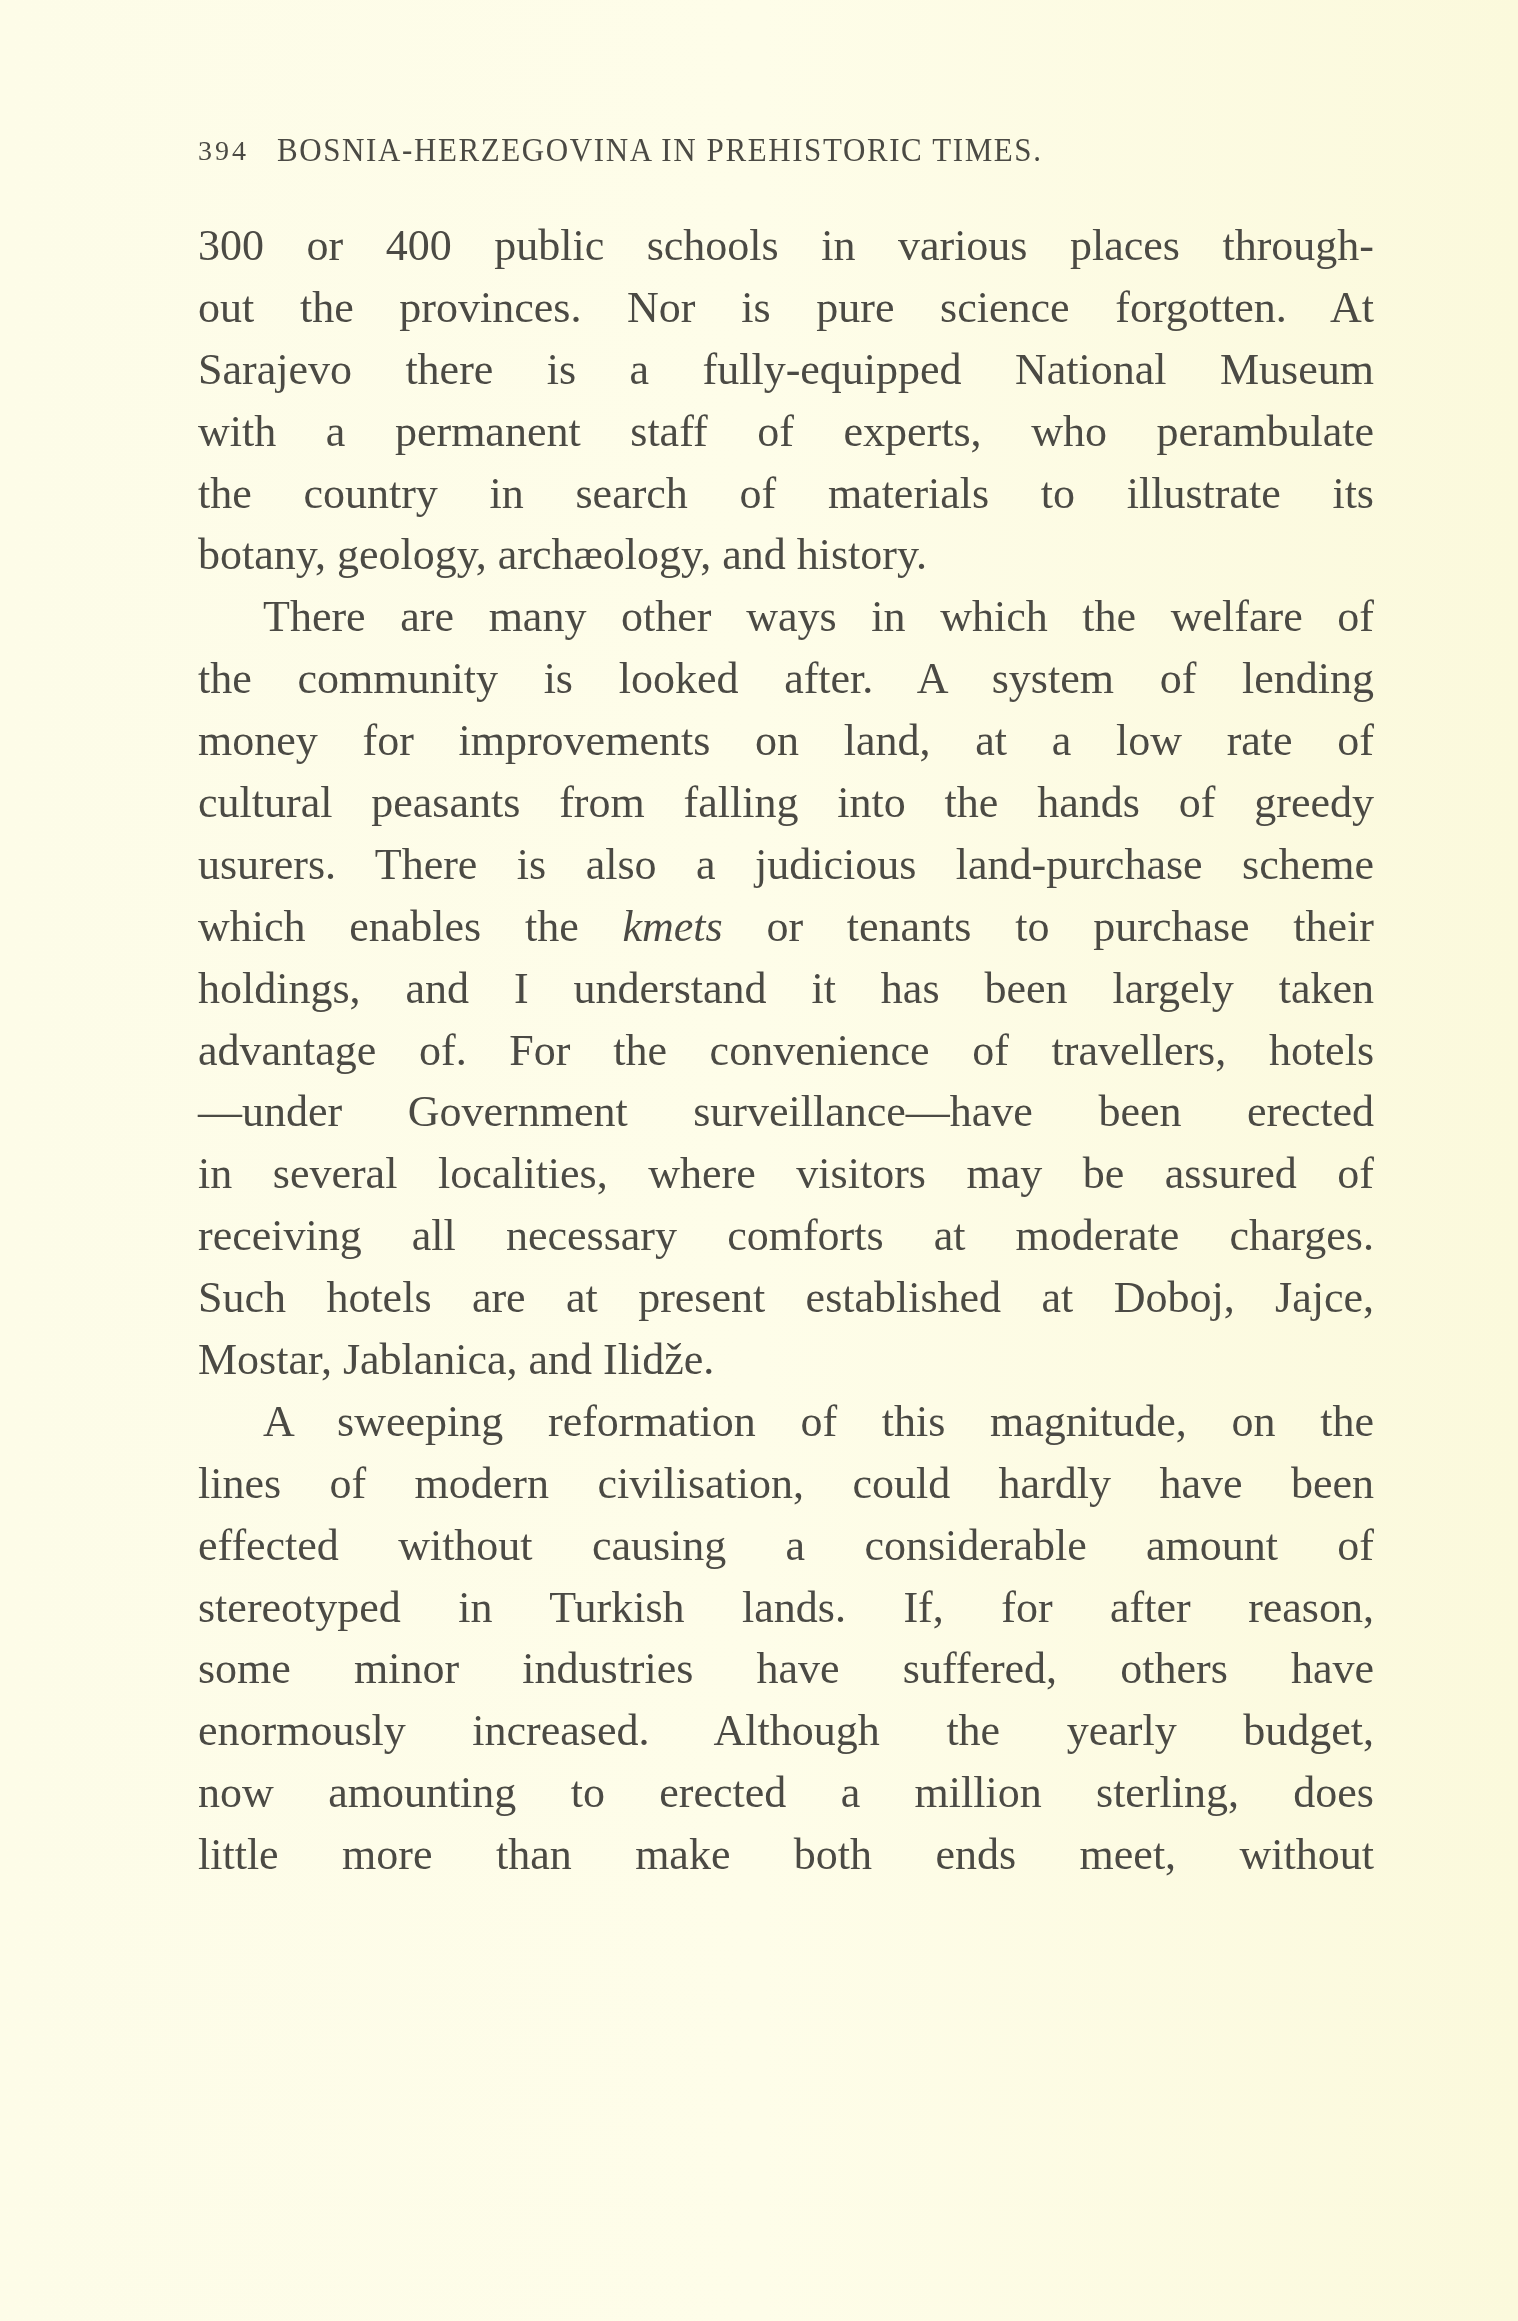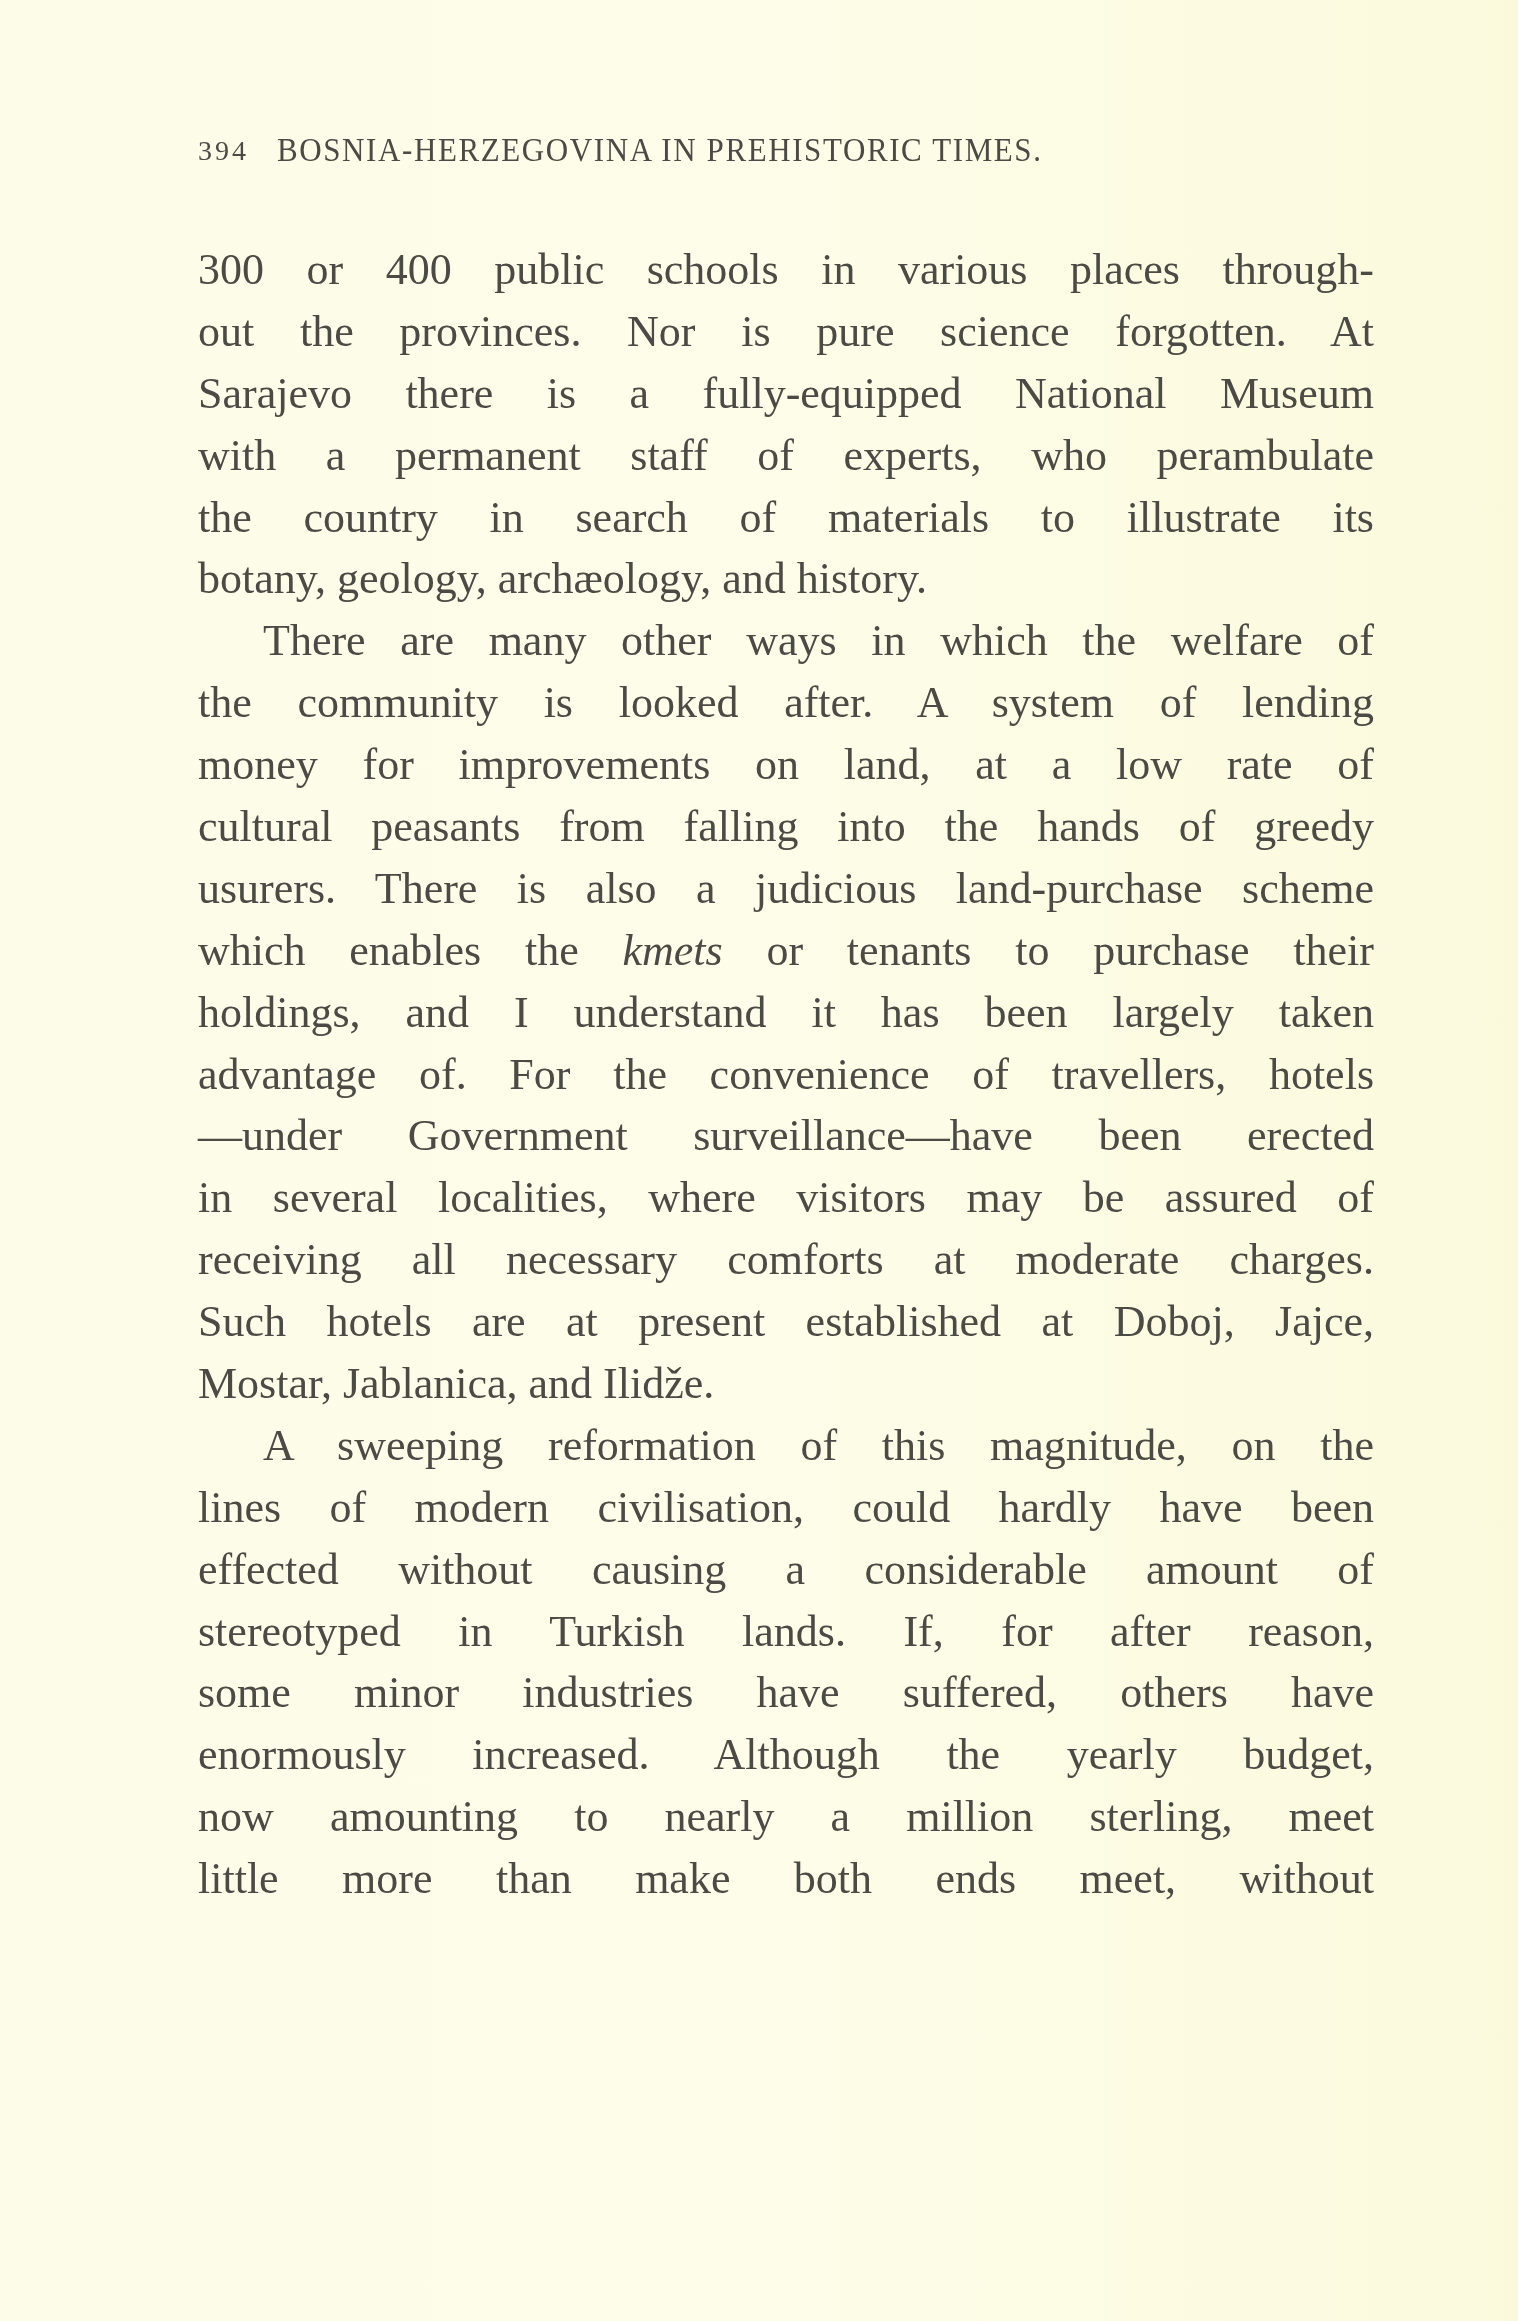--- a/index.html
+++ b/index.html
@@ -42,21 +42,20 @@
     display: inline-block;
     font-size: 31px;
     letter-spacing: 1.6px;
     transform: scaleY(1.08);
   }
   .body-text {
     position: absolute;
     left: 198px;
     top: 215px;
     width: 1176px;
-    margin-top: 24px;
   }
   .line {
     display: block;
     height: 61.9px;
     line-height: 61.9px;
     font-size: 44px;
     white-space: nowrap;
     text-align: justify;
     text-align-last: justify;
     overflow: visible;
@@ -103,17 +102,17 @@
         <span class="line">Such hotels are at present established at Doboj, Jajce,</span>
         <span class="line last">Mostar, Jablanica, and Ilidže.</span>
       </div>
       <div>
         <span class="line indent">A sweeping reformation of this magnitude, on the</span>
         <span class="line">lines of modern civilisation, could hardly have been</span>
         <span class="line">effected without causing a considerable amount of</span>
         <span class="line">stereotyped in Turkish lands.  If, for after reason,</span>
         <span class="line">some minor industries have suffered, others have</span>
         <span class="line">enormously increased.  Although the yearly budget,</span>
-        <span class="line">now amounting to nearly a million sterling, meet</span>
+        <span class="line">now amounting to erected a million sterling, does</span>
         <span class="line">little more than make both ends meet, without</span>
       </div>
     </div>
 </div>
 
 </body></html>

